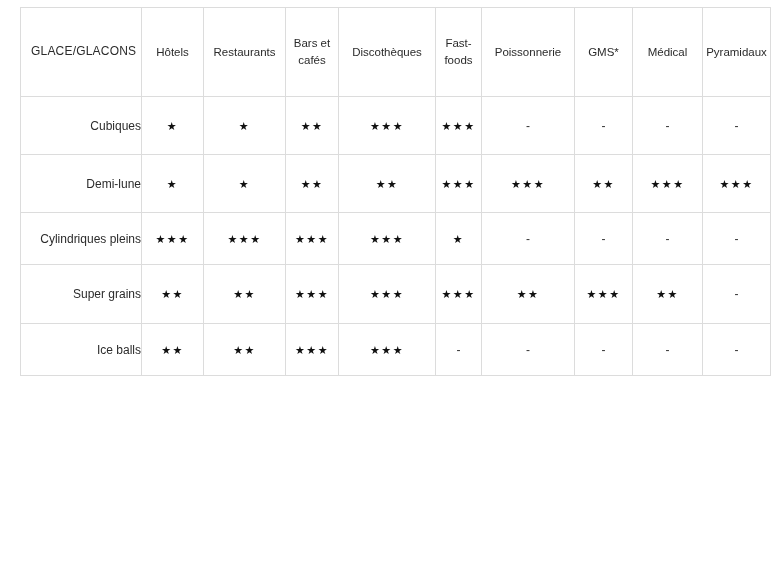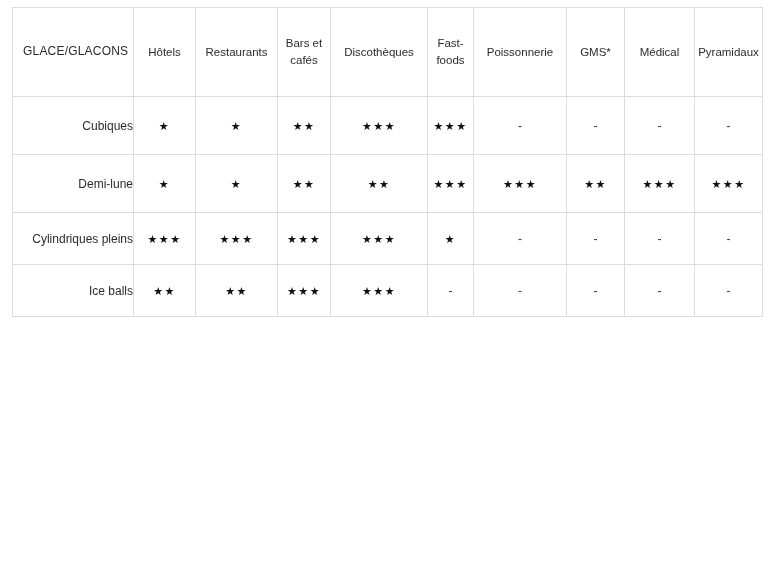--- a/index.html
+++ b/index.html
@@ -9,21 +9,21 @@
   }
   body {
     width: 772px;
     height: 586px;
     font-family: "Liberation Sans", sans-serif;
     color: #222222;
     overflow: hidden;
   }
   .table-wrap {
     position: absolute;
-    left: 12px;
+    left: 20px;
     top: 7px;
     width: 750px;
   }
   table.matrix {
     border-collapse: collapse;
     table-layout: fixed;
     width: 750px;
     background: #ffffff;
   }
   table.matrix td,
@@ -152,20 +152,32 @@
           <td><span class="stars">★★★</span></td>
           <td><span class="stars">★★★</span></td>
           <td><span class="stars">★★★</span></td>
           <td><span class="stars">★★★</span></td>
           <td><span class="stars">★</span></td>
           <td><span class="dash">-</span></td>
           <td><span class="dash">-</span></td>
           <td><span class="dash">-</span></td>
           <td><span class="dash">-</span></td>
         </tr>
+        <tr class="taller">
+          <td class="rowlabel">Super grains</td>
+          <td><span class="stars">★★</span></td>
+          <td><span class="stars">★★</span></td>
+          <td><span class="stars">★★★</span></td>
+          <td><span class="stars">★★★</span></td>
+          <td><span class="stars">★★★</span></td>
+          <td><span class="stars">★★</span></td>
+          <td><span class="stars">★★★</span></td>
+          <td><span class="stars">★★</span></td>
+          <td><span class="dash">-</span></td>
+        </tr>
         <tr class="last">
           <td class="rowlabel">Ice balls</td>
           <td><span class="stars">★★</span></td>
           <td><span class="stars">★★</span></td>
           <td><span class="stars">★★★</span></td>
           <td><span class="stars">★★★</span></td>
           <td><span class="dash">-</span></td>
           <td><span class="dash">-</span></td>
           <td><span class="dash">-</span></td>
           <td><span class="dash">-</span></td>

